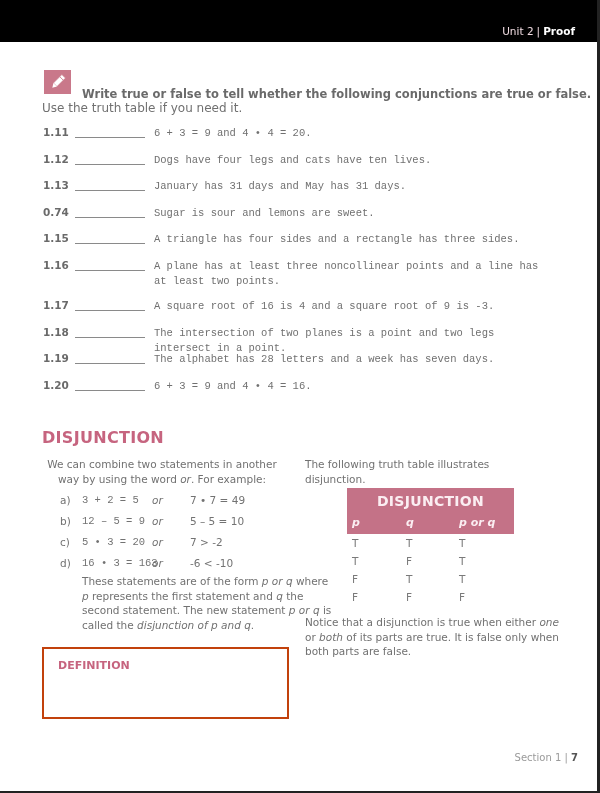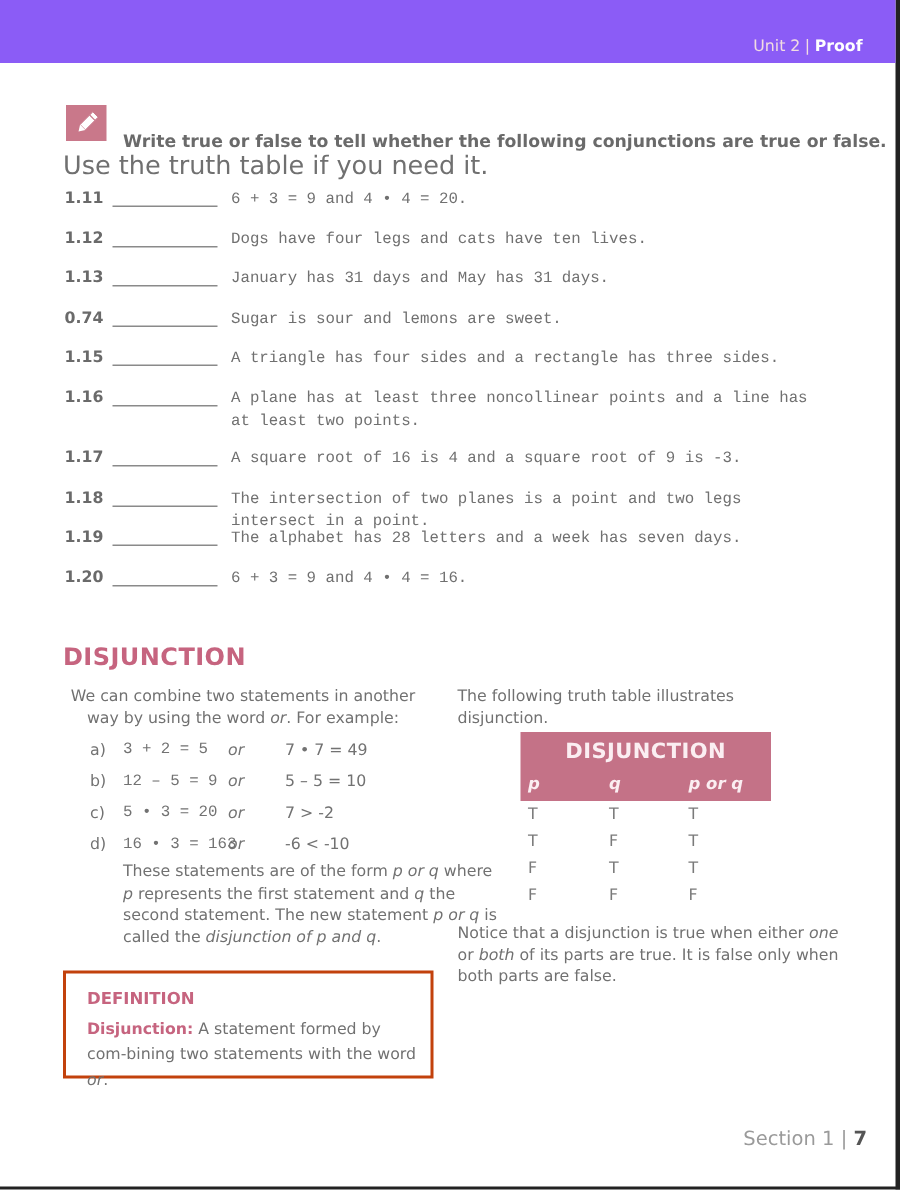--- a/index.html
+++ b/index.html
@@ -3,37 +3,37 @@
 <meta charset="utf-8">
 <style>
   html, body { margin: 0; padding: 0; }
   body {
     width: 600px; height: 793px; background: #ffffff; position: relative; overflow: hidden;
     font-family: "DejaVu Sans", sans-serif; color: #6b6b6b;
   }
   .page-edge-right { position: absolute; top: 0; right: 0; width: 3px; height: 793px; background: #222; }
   .page-edge-bottom { position: absolute; left: 0; bottom: 0; width: 600px; height: 2px; background: #222; }
   .header-band {
-    position: absolute; left: 0; top: 0; width: 597px; height: 42px; background: #8b5cf6;
+    position: absolute; left: 0; top: 0; width: 597px; height: 42px; background: #000000;
   }
   .header-label {
     position: absolute; right: 22px; top: 25px; font-size: 10.5px; color: #f1dce2;
   }
   .header-label .sep { margin: 0 3px; color: #f1dce2; }
   .header-label b { color: #ffffff; font-weight: bold; }
 
   .instr { position: absolute; left: 42px; top: 70px; width: 520px; }
   .pencil-box {
     position: absolute; left: 2px; top: 0; width: 27px; height: 24px; background: #c9788a;
     display: flex; align-items: center; justify-content: center;
   }
   .instr-title {
     position: absolute; left: 40px; top: 17px; font-size: 11.5px; font-weight: bold; color: #6a6a6a; white-space: nowrap;
   }
-  .instr-sub { position: absolute; left: 0; top: 31px; font-size: 17px; color: #707070; white-space: nowrap; }
+  .instr-sub { position: absolute; left: 0; top: 31px; font-size: 12px; color: #707070; white-space: nowrap; }
 
   .q-row { position: absolute; left: 43px; font-size: 10.5px; color: #707070; white-space: nowrap; }
   .q-num { position: absolute; left: 0; font-weight: bold; color: #6a6a6a; }
   .q-blank { position: absolute; left: 32px; top: 11px; width: 70px; border-bottom: 1px solid #8a8a8a; }
   .q-text { position: absolute; left: 111px; white-space: normal; width: 400px; line-height: 15px; font-family: Liberation Mono, monospace; }
 
   .section-title {
     position: absolute; left: 42px; top: 428px; font-size: 16px; font-weight: bold; color: #c6647f; letter-spacing: 0.3px;
   }
   .para { position: absolute; font-size: 10.5px; line-height: 14.5px; color: #717171; }
@@ -56,21 +56,21 @@
 
   .tt { position: absolute; left: 347px; top: 488px; width: 167px; }
   .tt-head { background: #c47287; height: 46px; position: relative; }
   .tt-title { position: absolute; left: 0; right: 0; top: 5px; text-align: center; font-size: 14px; font-weight: bold; color: #fbeef2; letter-spacing: 0.3px; }
   .tt-col { position: absolute; top: 28px; font-size: 11px; font-weight: bold; font-style: italic; color: #fbeef2; }
   .tt-col.c0 { left: 5px; } .tt-col.c1 { left: 59px; } .tt-col.c2 { left: 112px; }
   .tt-row { position: relative; height: 18px; font-size: 10.5px; color: #7a7a7a; }
   .tt-row span { position: absolute; top: 3px; }
   .tt-row .c0 { left: 5px; } .tt-row .c1 { left: 59px; } .tt-row .c2 { left: 112px; }
 
-  .footer { position: absolute; right: 22px; top: 752px; font-size: 13px; color: #9a9a9a; }
+  .footer { position: absolute; right: 22px; top: 752px; font-size: 10px; color: #9a9a9a; }
   .footer b { color: #555; }
 </style>
 </head>
 <body>
 
 <div class="page-edge-right"></div>
 <div class="page-edge-bottom"></div>
 
 <div class="header-band">
   <div class="header-label">
@@ -177,23 +177,20 @@
       <span class="rhs">-6 &lt; -10</span>
     </div>
   </div>
 
 <div class="para" style="left:42px; top:574px; width:250px;margin-left:40px;">
   <span>These statements are of the form </span><i>p or q</i><span> where </span><i>p</i><span> represents the first statement and </span><i>q</i><span> the second statement. The new statement </span><i>p or q</i><span> is called the </span><i>disjunction of p and q</i><span>.</span>
 </div>
 
 <div class="def-box">
   <div class="def-title">DEFINITION</div>
-  <div class="def-body">
-    <b>Disjunction:</b><span> A statement formed by com-bining two statements with the word </span><i>or</i><span>.</span>
-  </div>
 </div>
 
 <div class="para" style="left:305px; top:457px; width:200px;">The following truth table illustrates disjunction.</div>
 
 <div class="tt">
   <div class="tt-head">
     <div class="tt-title">DISJUNCTION</div>
     <div class="tt-col c0">p</div>
     <div class="tt-col c1">q</div>
     <div class="tt-col c2">p or q</div>

